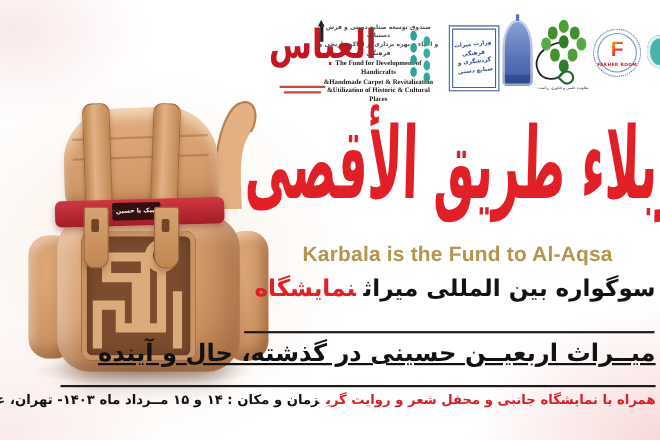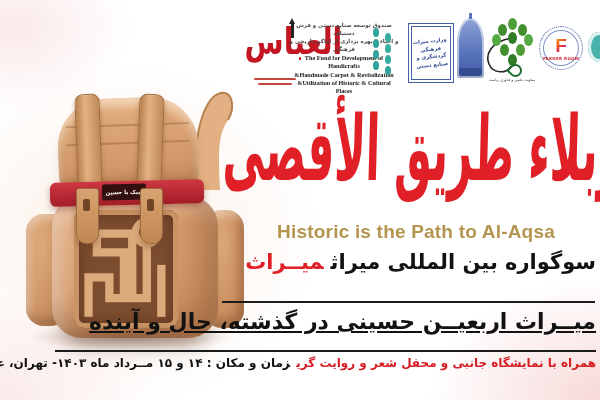--- a/index.html
+++ b/index.html
@@ -183,24 +183,24 @@
     </div>
     <div class="hang-strap" style="left:140px;">
       <span class="slot"></span>
     </div>
     <div class="ground-shadow"></div>
   </div>
 
   <div class="title-ar">
     <div class="title-ar-inner">كربلاء طريق الأقصى</div>
   </div>
-  <div class="title-en">Historic is the Path to Al-Aqsa</div>
+  <div class="title-en">Karbala is the Fund to Al-Aqsa</div>
 
   <div class="h1">
-    <span class="blk">سوگواره بین المللی میراث</span><span class="red">میــراث</span>
+    <span class="blk">سوگواره بین المللی میراث</span><span class="red">نمایشگاه</span>
   </div>
   <div class="rule1"></div>
   <div class="h2">میــراث اربعیــن حسینی در گذشته، حال و آینده</div>
 
   <div class="footer-bar">
     <span class="red">همراه با نمایشگاه جانبی و محفل شعر و روایت گری</span><span>زمان و مکان : ۱۴ و ۱۵ مــرداد ماه ۱۴۰۳- تهران، عمارت تاریخی مسعودیه</span>
   </div>
 
 </div>
 

